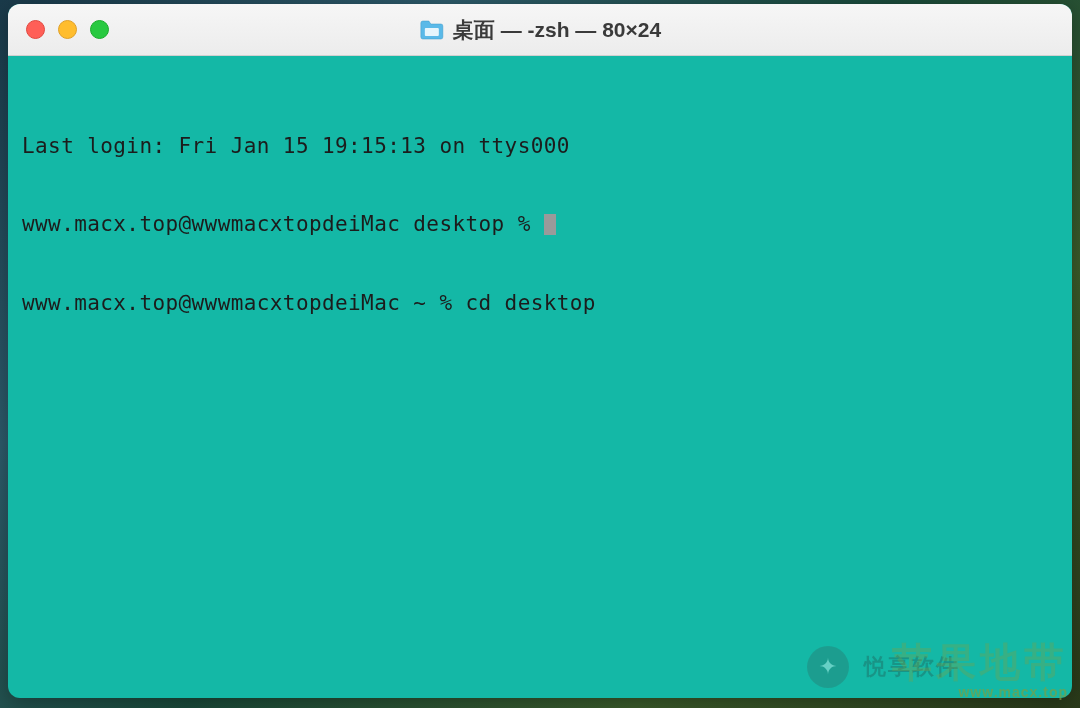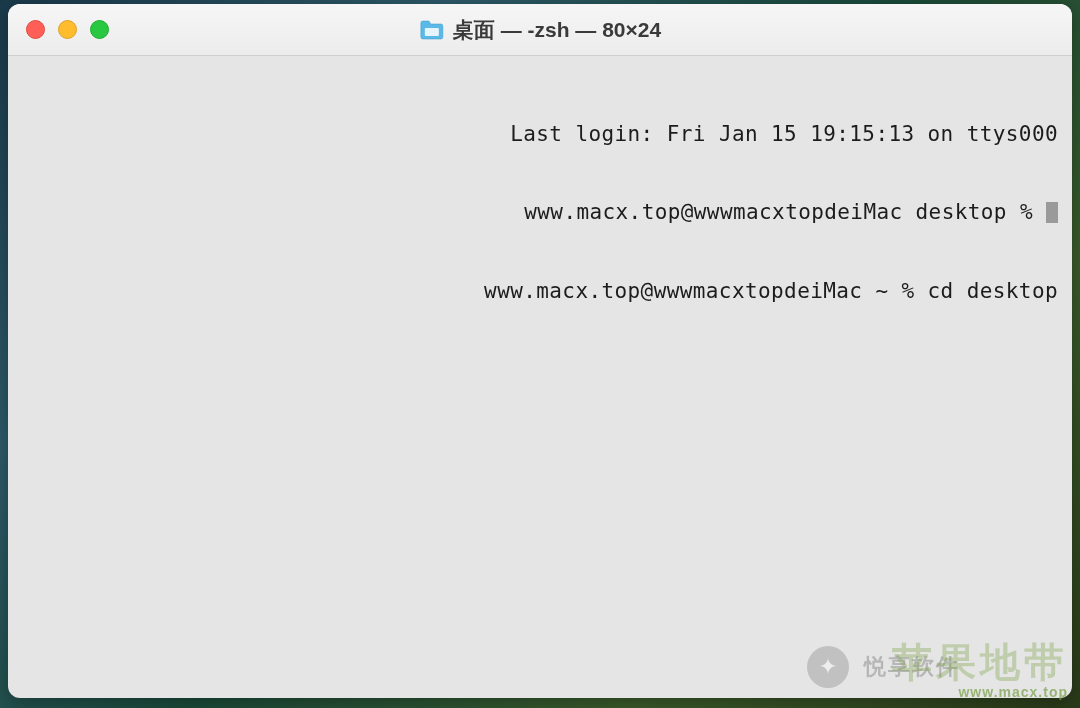--- a/index.html
+++ b/index.html
@@ -10,21 +10,21 @@
       font-family: -apple-system, BlinkMacSystemFont, "Helvetica Neue", sans-serif;
       overflow: hidden;
       position: relative;
     }
     .window {
       position: absolute;
       top: 4px;
       left: 8px;
       right: 8px;
       bottom: 10px;
-      background: #e5e5e5;
+      background: #14b8a6;
       border-radius: 12px;
       overflow: hidden;
       box-shadow: 0 4px 20px rgba(0,0,0,0.3);
     }
     .titlebar {
       height: 52px;
       background: linear-gradient(180deg, #f6f6f6 0%, #ececec 100%);
       border-bottom: 1px solid #d0d0d0;
       display: flex;
       align-items: center;
@@ -56,28 +56,27 @@
     }
     .folder-icon {
       width: 26px;
       height: 22px;
       display: inline-flex;
       align-items: center;
       justify-content: center;
     }
     .folder-icon svg { display: block; }
     .terminal-body {
-      padding: 12px 14px;
+      padding: 24px 14px;
       font-family: "SF Mono", Menlo, Monaco, Consolas, monospace;
       font-size: 21px;
       color: #1c1c1c;
       letter-spacing: 0.4px;
       line-height: 1.25;
       white-space: pre;
-      text-align: right;
     }
     .line { display: block; }
     .cursor {
       display: inline-block;
       width: 12px;
       height: 21px;
       background: #9a9a9a;
       vertical-align: text-bottom;
       margin-bottom: 1px;
     }

